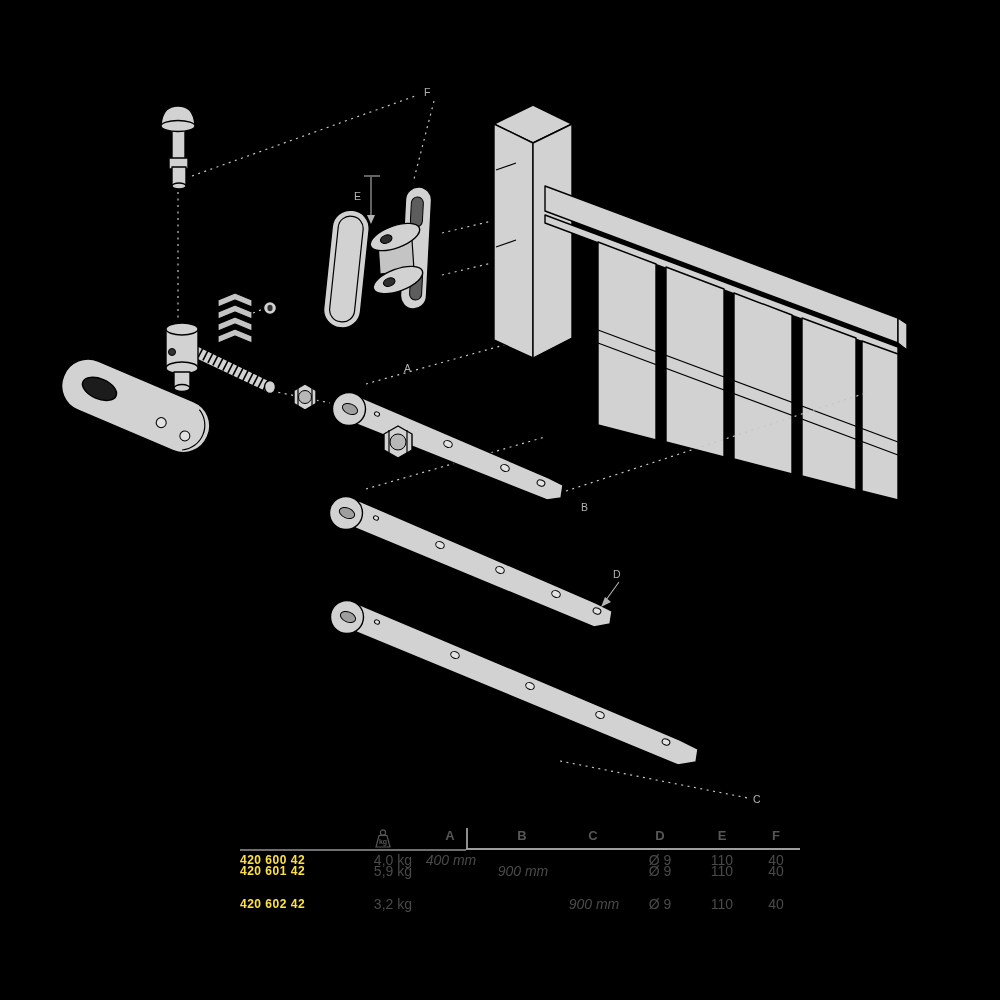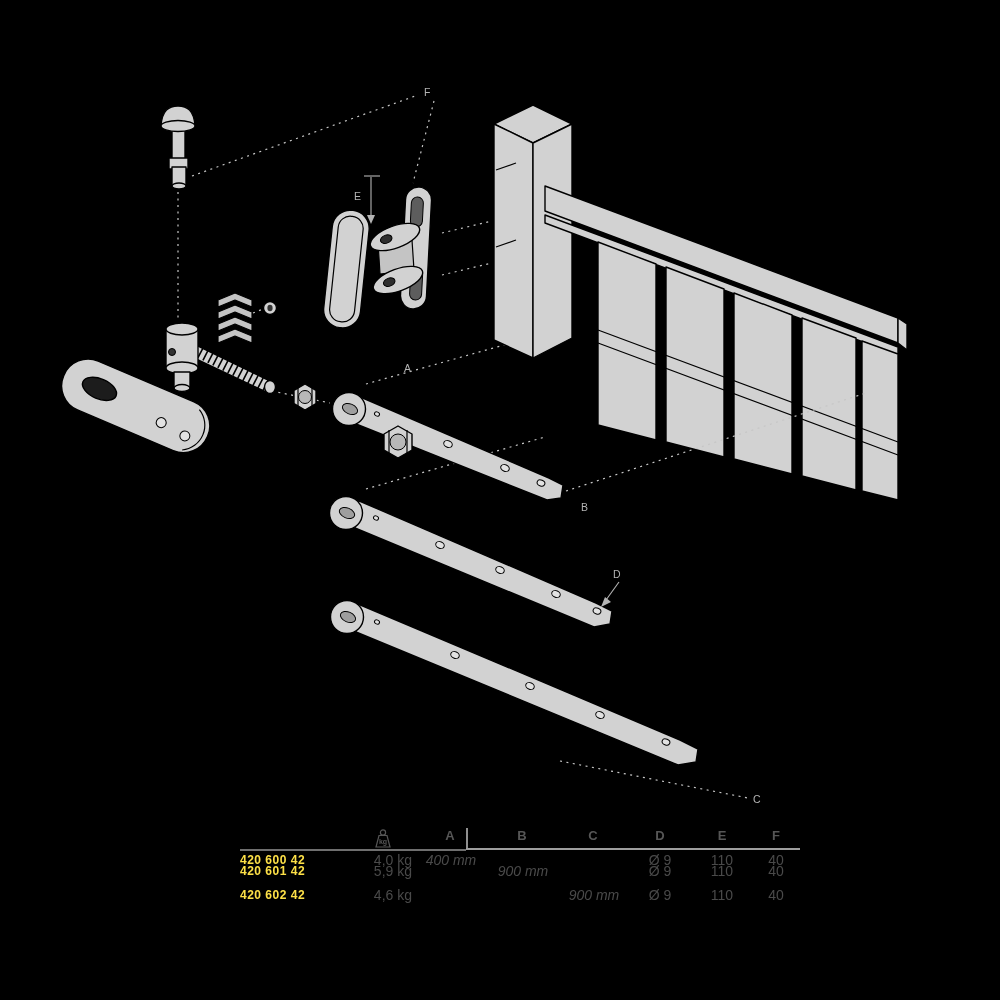--- a/index.html
+++ b/index.html
@@ -18,21 +18,21 @@
   .lbl{fill:#b4b4b4;font-size:10.5px;}
   
   #spec-table{position:absolute;left:240px;top:822px;width:560px;height:100px;color:#4a4a4a;}
   #spec-table .hrule-l{position:absolute;left:0;top:27px;width:226px;height:2px;background:#6f6f6f;}
   #spec-table .hrule-r{position:absolute;left:226px;top:26px;width:334px;height:2px;background:#9e9e9e;}
   #spec-table .vtick{position:absolute;left:226px;top:6px;width:2px;height:21px;background:#8f8f8f;}
   .tgrid{position:absolute;left:0;top:0;width:560px;display:grid;
          grid-template-columns:112px 62px 72px 72px 70px 64px 60px 48px;}
   .hdr-row{position:absolute;top:6px;}
   .hdr-row span{text-align:center;font-weight:bold;font-size:13px;color:#565656;}
-  .r1{top:31px;} .r2{top:42px;} .r3{top:66px;}
+  .r1{top:31px;} .r2{top:42px;} .r3{top:75px;}
   .trow span{font-size:14px;line-height:15px;white-space:nowrap;}
   .c-part{font-weight:bold;font-size:12px !important;letter-spacing:0.5px;color:#fde047;}
   .c-wt{text-align:right;padding-right:2px;}
   .c-a,.c-b,.c-c{text-align:center;padding-left:2px;font-style:italic;}
   .c-d,.c-e,.c-f{text-align:center;}
   .kgcell{display:flex;justify-content:center;}
 </style>
 </head>
 <body>
 
@@ -241,21 +241,21 @@
       <span class="c-a"></span>
       <span class="c-b">900 mm</span>
       <span class="c-c"></span>
       <span class="c-d">Ø 9</span>
       <span class="c-e">110</span>
       <span class="c-f">40</span>
     </div>
 
     <div class="tgrid trow r3">
       <span class="c-part">420 602 42</span>
-      <span class="c-wt">4,6 kg</span>
+      <span class="c-wt">3,2 kg</span>
       <span class="c-a"></span>
       <span class="c-b"></span>
       <span class="c-c">900 mm</span>
       <span class="c-d">Ø 9</span>
       <span class="c-e">110</span>
       <span class="c-f">40</span>
     </div>
   </div>
 </div>
 

